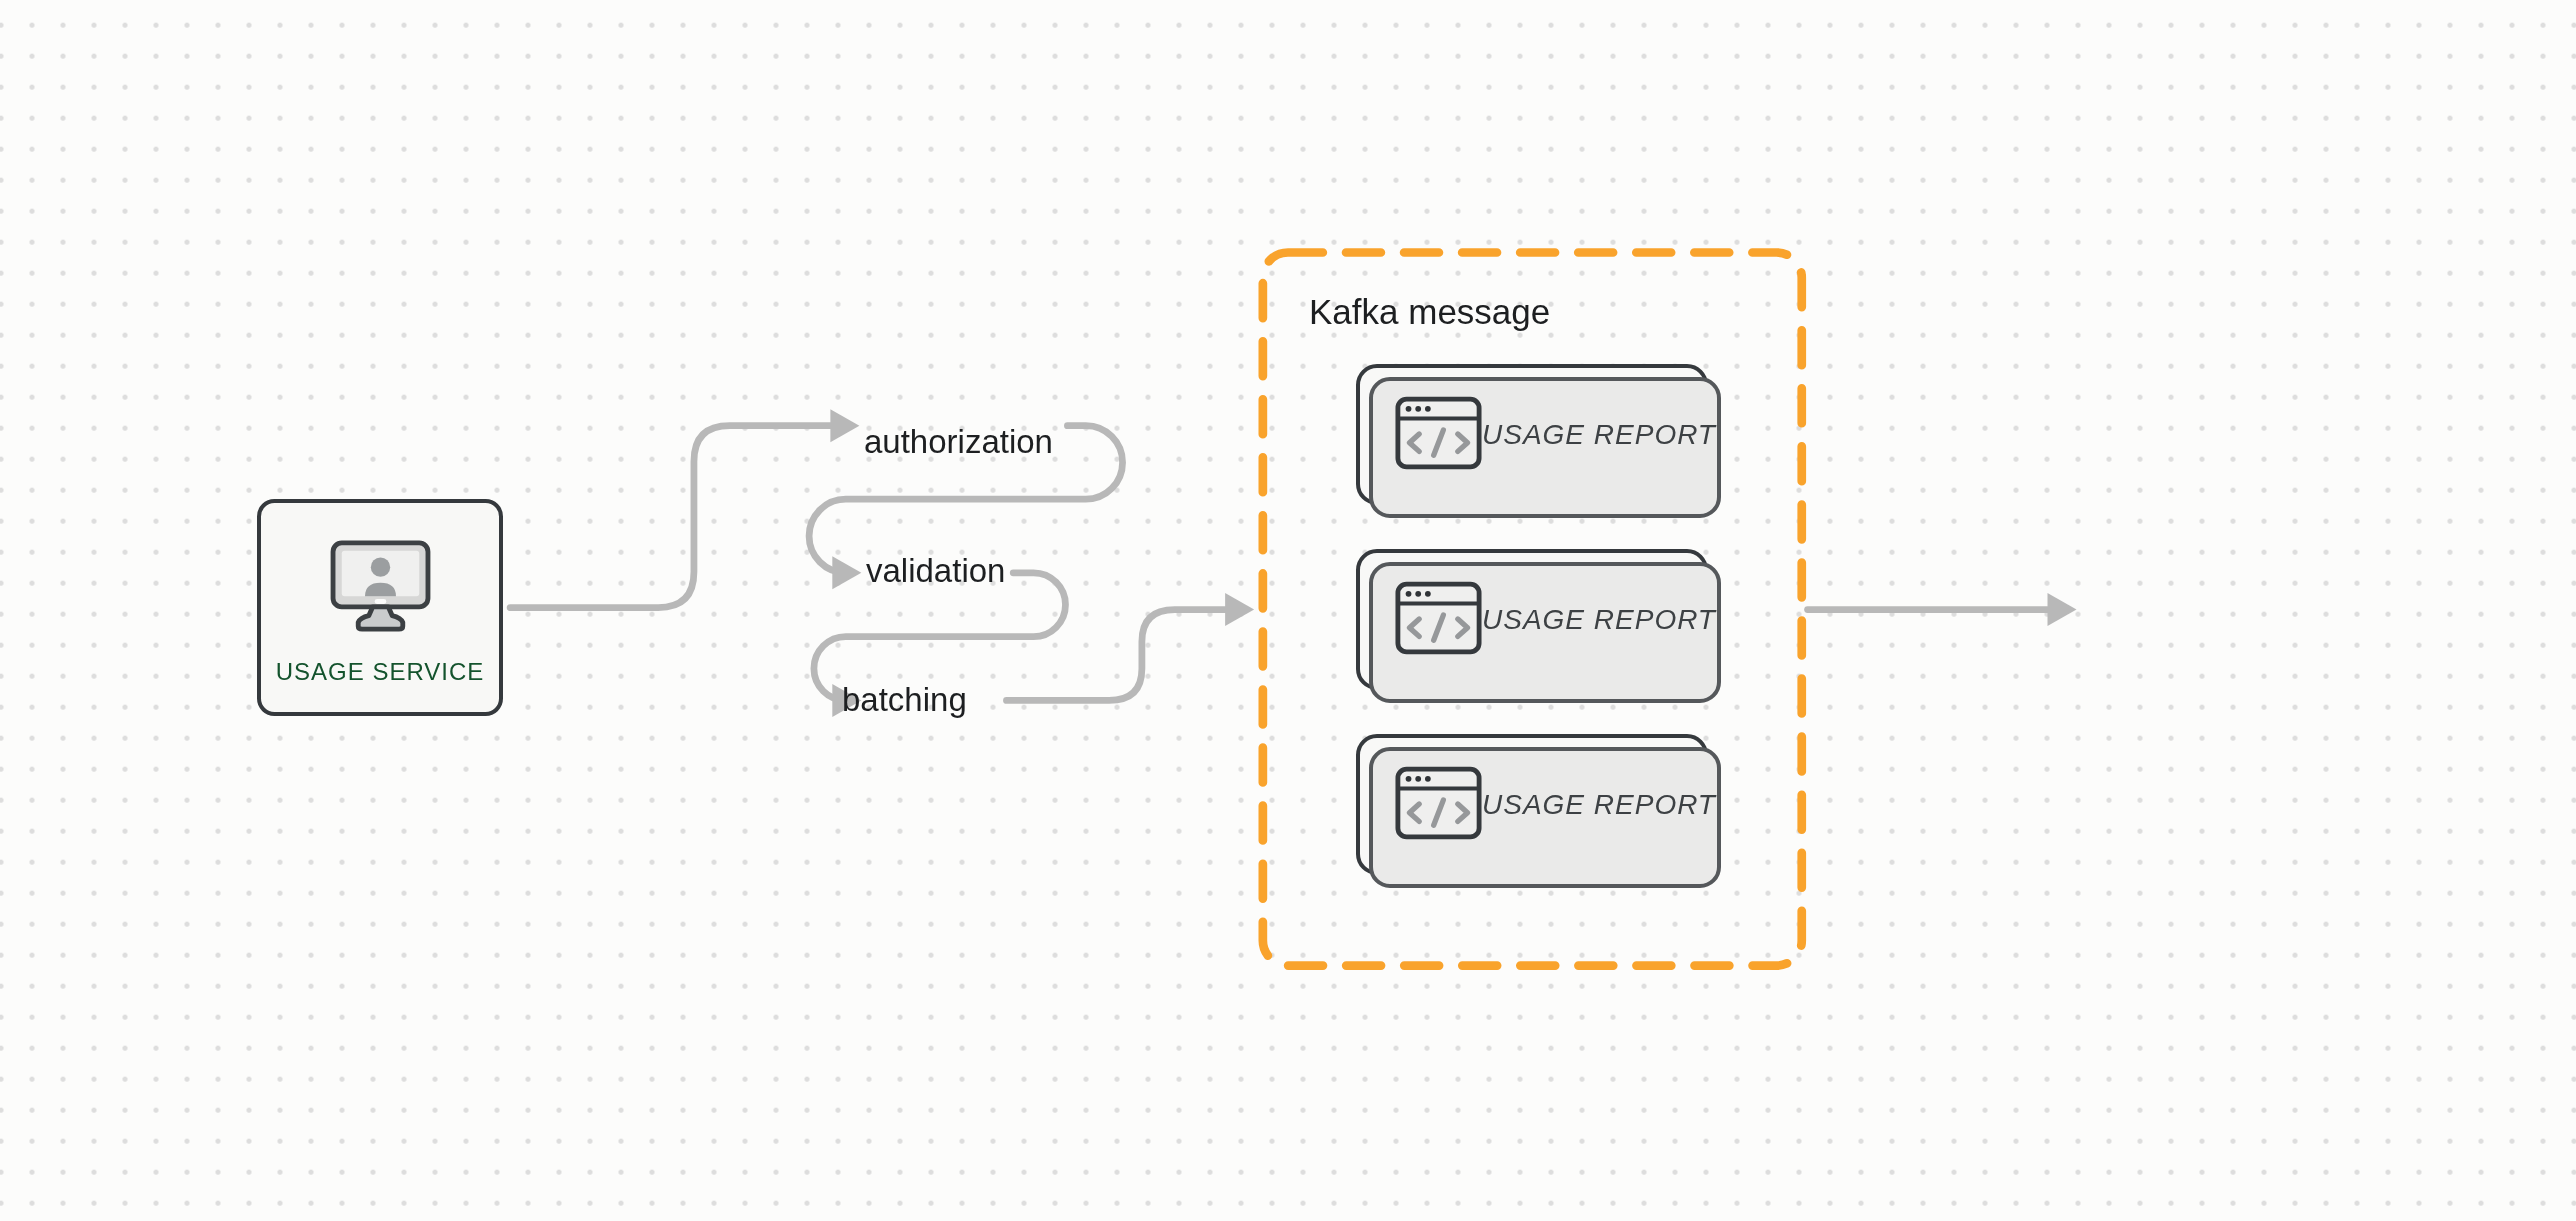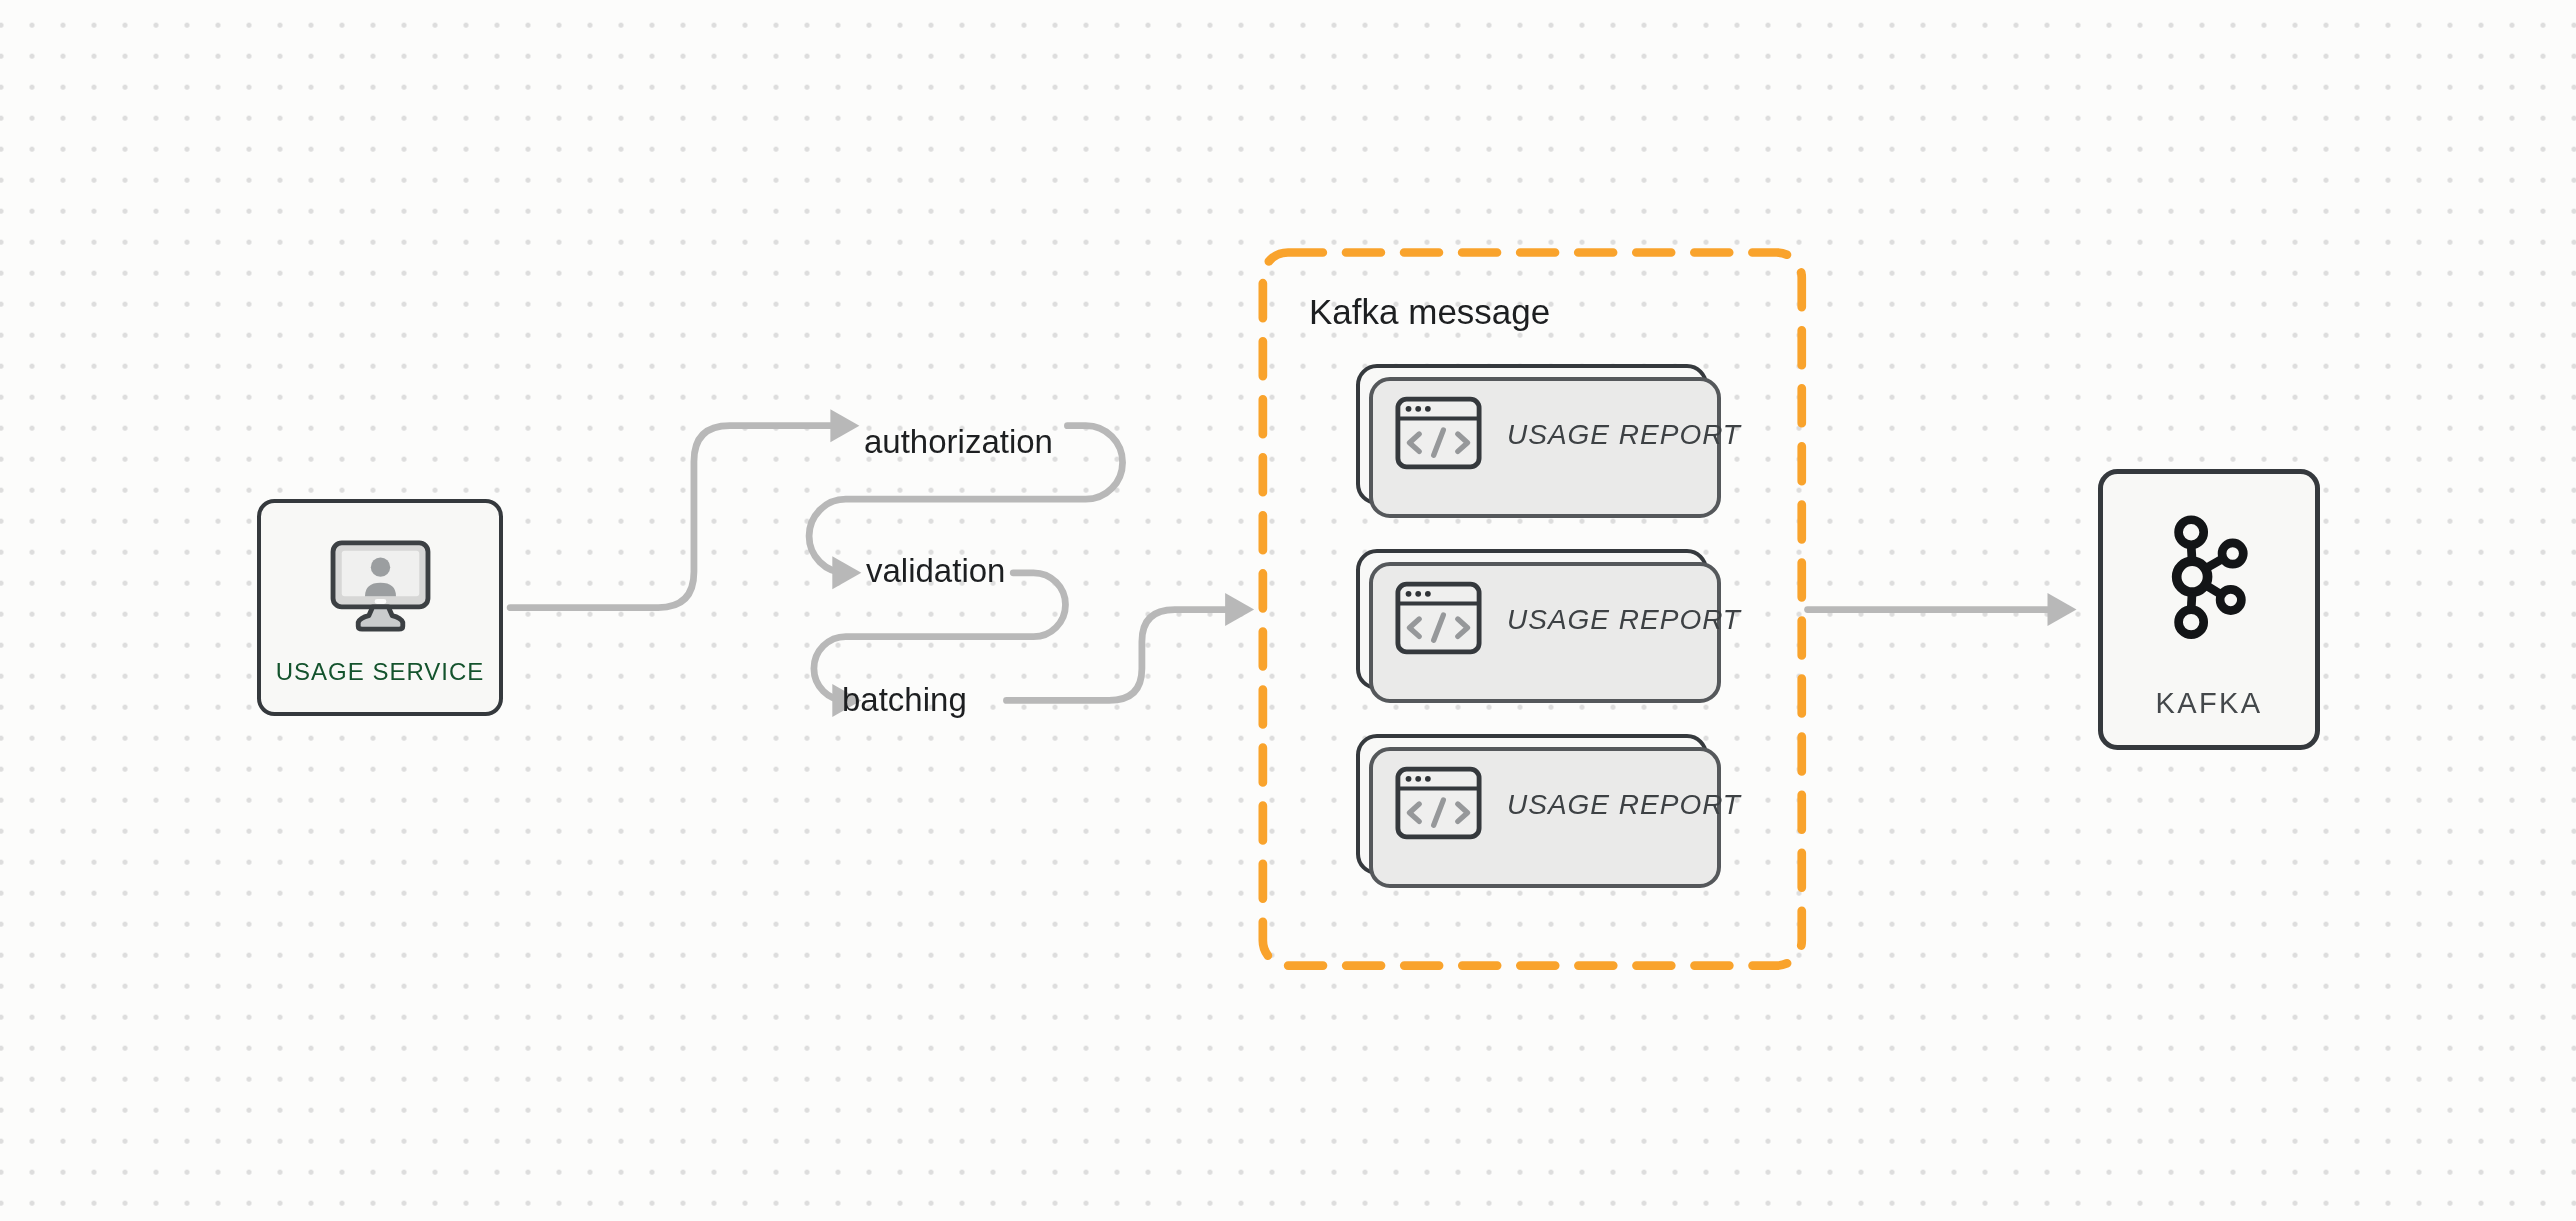--- a/index.html
+++ b/index.html
@@ -108,21 +108,20 @@
     background: #eaeae9;
     border: 4.8px solid #55585b;
     border-radius: 21px;
     z-index: -1;
   }
   .card-1 { top: 111px; }
   .card-2 { top: 296px; }
   .card-3 { top: 481px; }
 
   .message-card .card-label {
-    margin-left: 25px;
     font-size: 28px;
     font-style: italic;
     font-weight: 500;
     letter-spacing: 1px;
     color: #3d4144;
     white-space: nowrap;
   }
 </style>
 </head>
 <body>
@@ -212,31 +211,15 @@
           <circle cx="34" cy="13" r="3" fill="#2f3337"></circle>
           <polyline points="25,39 15,48 25,57" stroke="#96989a" stroke-width="5.5" stroke-linecap="round" stroke-linejoin="round"></polyline>
           <polyline points="65,39 75,48 65,57" stroke="#96989a" stroke-width="5.5" stroke-linecap="round" stroke-linejoin="round"></polyline>
           <line x1="50" y1="35" x2="40" y2="61" stroke="#96989a" stroke-width="5.5" stroke-linecap="round"></line>
         </svg>
       </span>
       <span class="card-label">USAGE REPORT</span>
     </div>
   </div>
 
-  <div class="node kafka-node">
-    <span class="kafka-logo-wrap">
-      <svg width="93" height="141" viewBox="0 0 96 146" fill="none">
-        <circle cx="29" cy="20" r="13" stroke="#131517" stroke-width="9"></circle>
-        <circle cx="30" cy="66" r="16" stroke="#131517" stroke-width="10"></circle>
-        <circle cx="29" cy="113" r="13" stroke="#131517" stroke-width="9"></circle>
-        <circle cx="72" cy="42" r="11" stroke="#131517" stroke-width="9"></circle>
-        <circle cx="70" cy="90" r="11" stroke="#131517" stroke-width="9"></circle>
-        <line x1="29" y1="33" x2="30" y2="50" stroke="#131517" stroke-width="9"></line>
-        <line x1="29" y1="100" x2="30" y2="82" stroke="#131517" stroke-width="9"></line>
-        <line x1="43" y1="58" x2="62" y2="47" stroke="#131517" stroke-width="9"></line>
-        <line x1="43" y1="74" x2="61" y2="85" stroke="#131517" stroke-width="9"></line>
-      </svg>
-    </span>
-    <span class="node-label">KAFKA</span>
-  </div>
 
 </div>
 
 
 </body></html>

